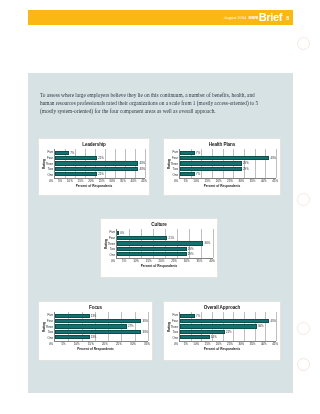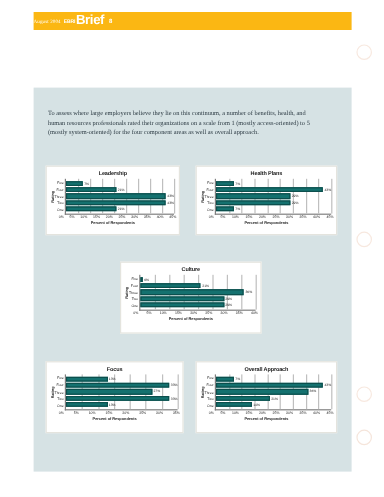--- a/index.html
+++ b/index.html
@@ -19,20 +19,21 @@
   
   .header-band {
     position: absolute;
     left: 28px;
     top: 10px;
     width: 265px;
     height: 15px;
     background: #fbb713;
     display: flex;
     align-items: center;
+    justify-content: flex-end;
     padding-right: 4px;
     box-sizing: border-box;
   }
   .header-issue {
     font-family: "Liberation Serif", serif;
     font-size: 4.2px;
     color: #ffffff;
     letter-spacing: .1px;
     margin-right: 2.5px;
     white-space: nowrap;

